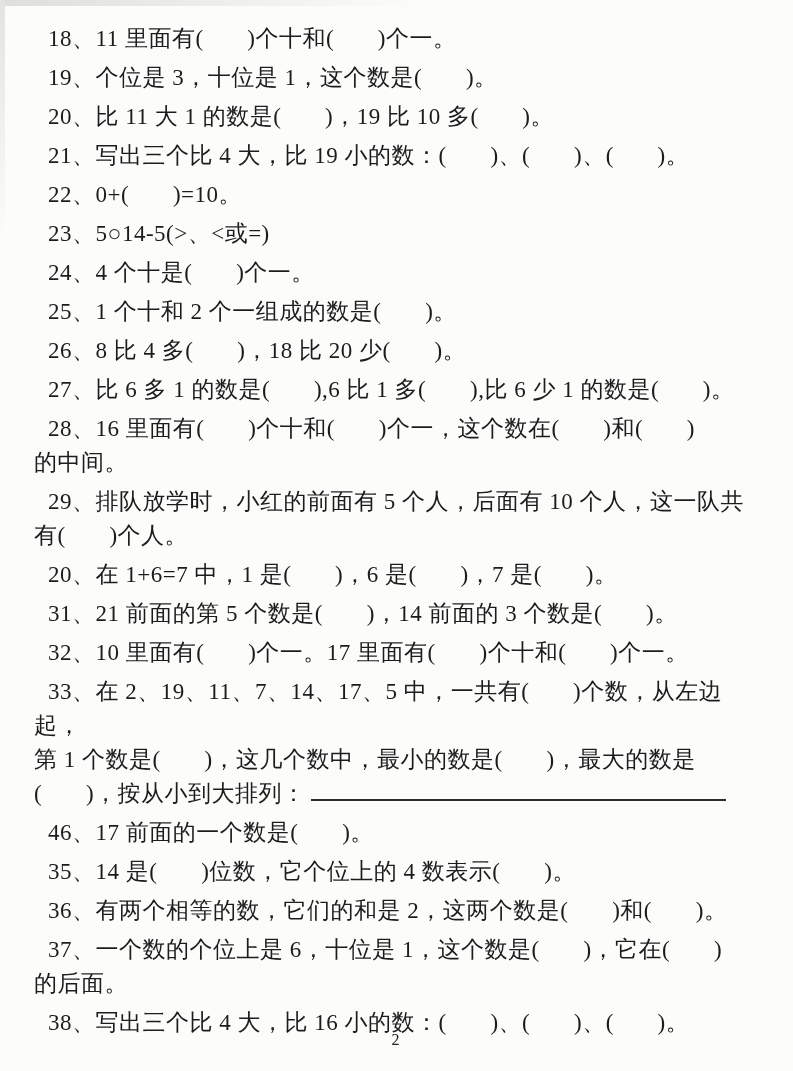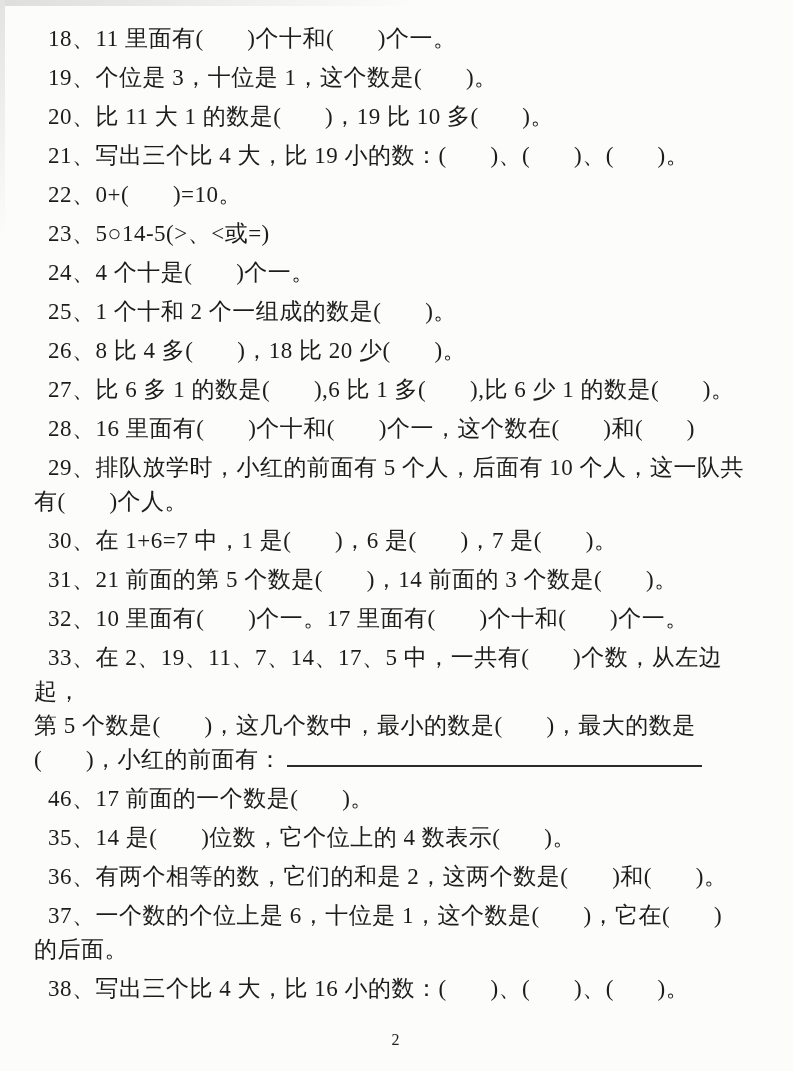--- a/index.html
+++ b/index.html
@@ -105,38 +105,39 @@
         <div class="line first"><span>25、1 个十和 2 个一组成的数是(       )。</span></div>
       </div>
       <div class="question">
         <div class="line first"><span>26、8 比 4 多(       )，18 比 20 少(       )。</span></div>
       </div>
       <div class="question">
         <div class="line first"><span>27、比 6 多 1 的数是(       ),6 比 1 多(       ),比 6 少 1 的数是(       )。</span></div>
       </div>
       <div class="question">
         <div class="line first"><span>28、16 里面有(       )个十和(       )个一，这个数在(       )和(       )</span></div>
+        <div class="line"><span>的中间。</span></div>
       </div>
       <div class="question">
         <div class="line first"><span>29、排队放学时，小红的前面有 5 个人，后面有 10 个人，这一队共</span></div>
         <div class="line"><span>有(       )个人。</span></div>
       </div>
       <div class="question">
-        <div class="line first"><span>30、在 1+6=7 中，1 是(       )，6 是(       )，7 是(       )。</span></div>
+        <div class="line first"><span>20、在 1+6=7 中，1 是(       )，6 是(       )，7 是(       )。</span></div>
       </div>
       <div class="question">
         <div class="line first"><span>31、21 前面的第 5 个数是(       )，14 前面的 3 个数是(       )。</span></div>
       </div>
       <div class="question">
         <div class="line first"><span>32、10 里面有(       )个一。17 里面有(       )个十和(       )个一。</span></div>
       </div>
       <div class="question">
         <div class="line first"><span>33、在 2、19、11、7、14、17、5 中，一共有(       )个数，从左边起，</span></div>
-        <div class="line"><span>第 5 个数是(       )，这几个数中，最小的数是(       )，最大的数是</span></div>
-        <div class="line"><span>(       )，小红的前面有：</span><span class="answer-underline"></span></div>
+        <div class="line"><span>第 1 个数是(       )，这几个数中，最小的数是(       )，最大的数是</span></div>
+        <div class="line"><span>(       )，按从小到大排列：</span><span class="answer-underline"></span></div>
       </div>
       <div class="question">
         <div class="line first"><span>46、17 前面的一个数是(       )。</span></div>
       </div>
       <div class="question">
         <div class="line first"><span>35、14 是(       )位数，它个位上的 4 数表示(       )。</span></div>
       </div>
       <div class="question">
         <div class="line first"><span>36、有两个相等的数，它们的和是 2，这两个数是(       )和(       )。</span></div>
       </div>

